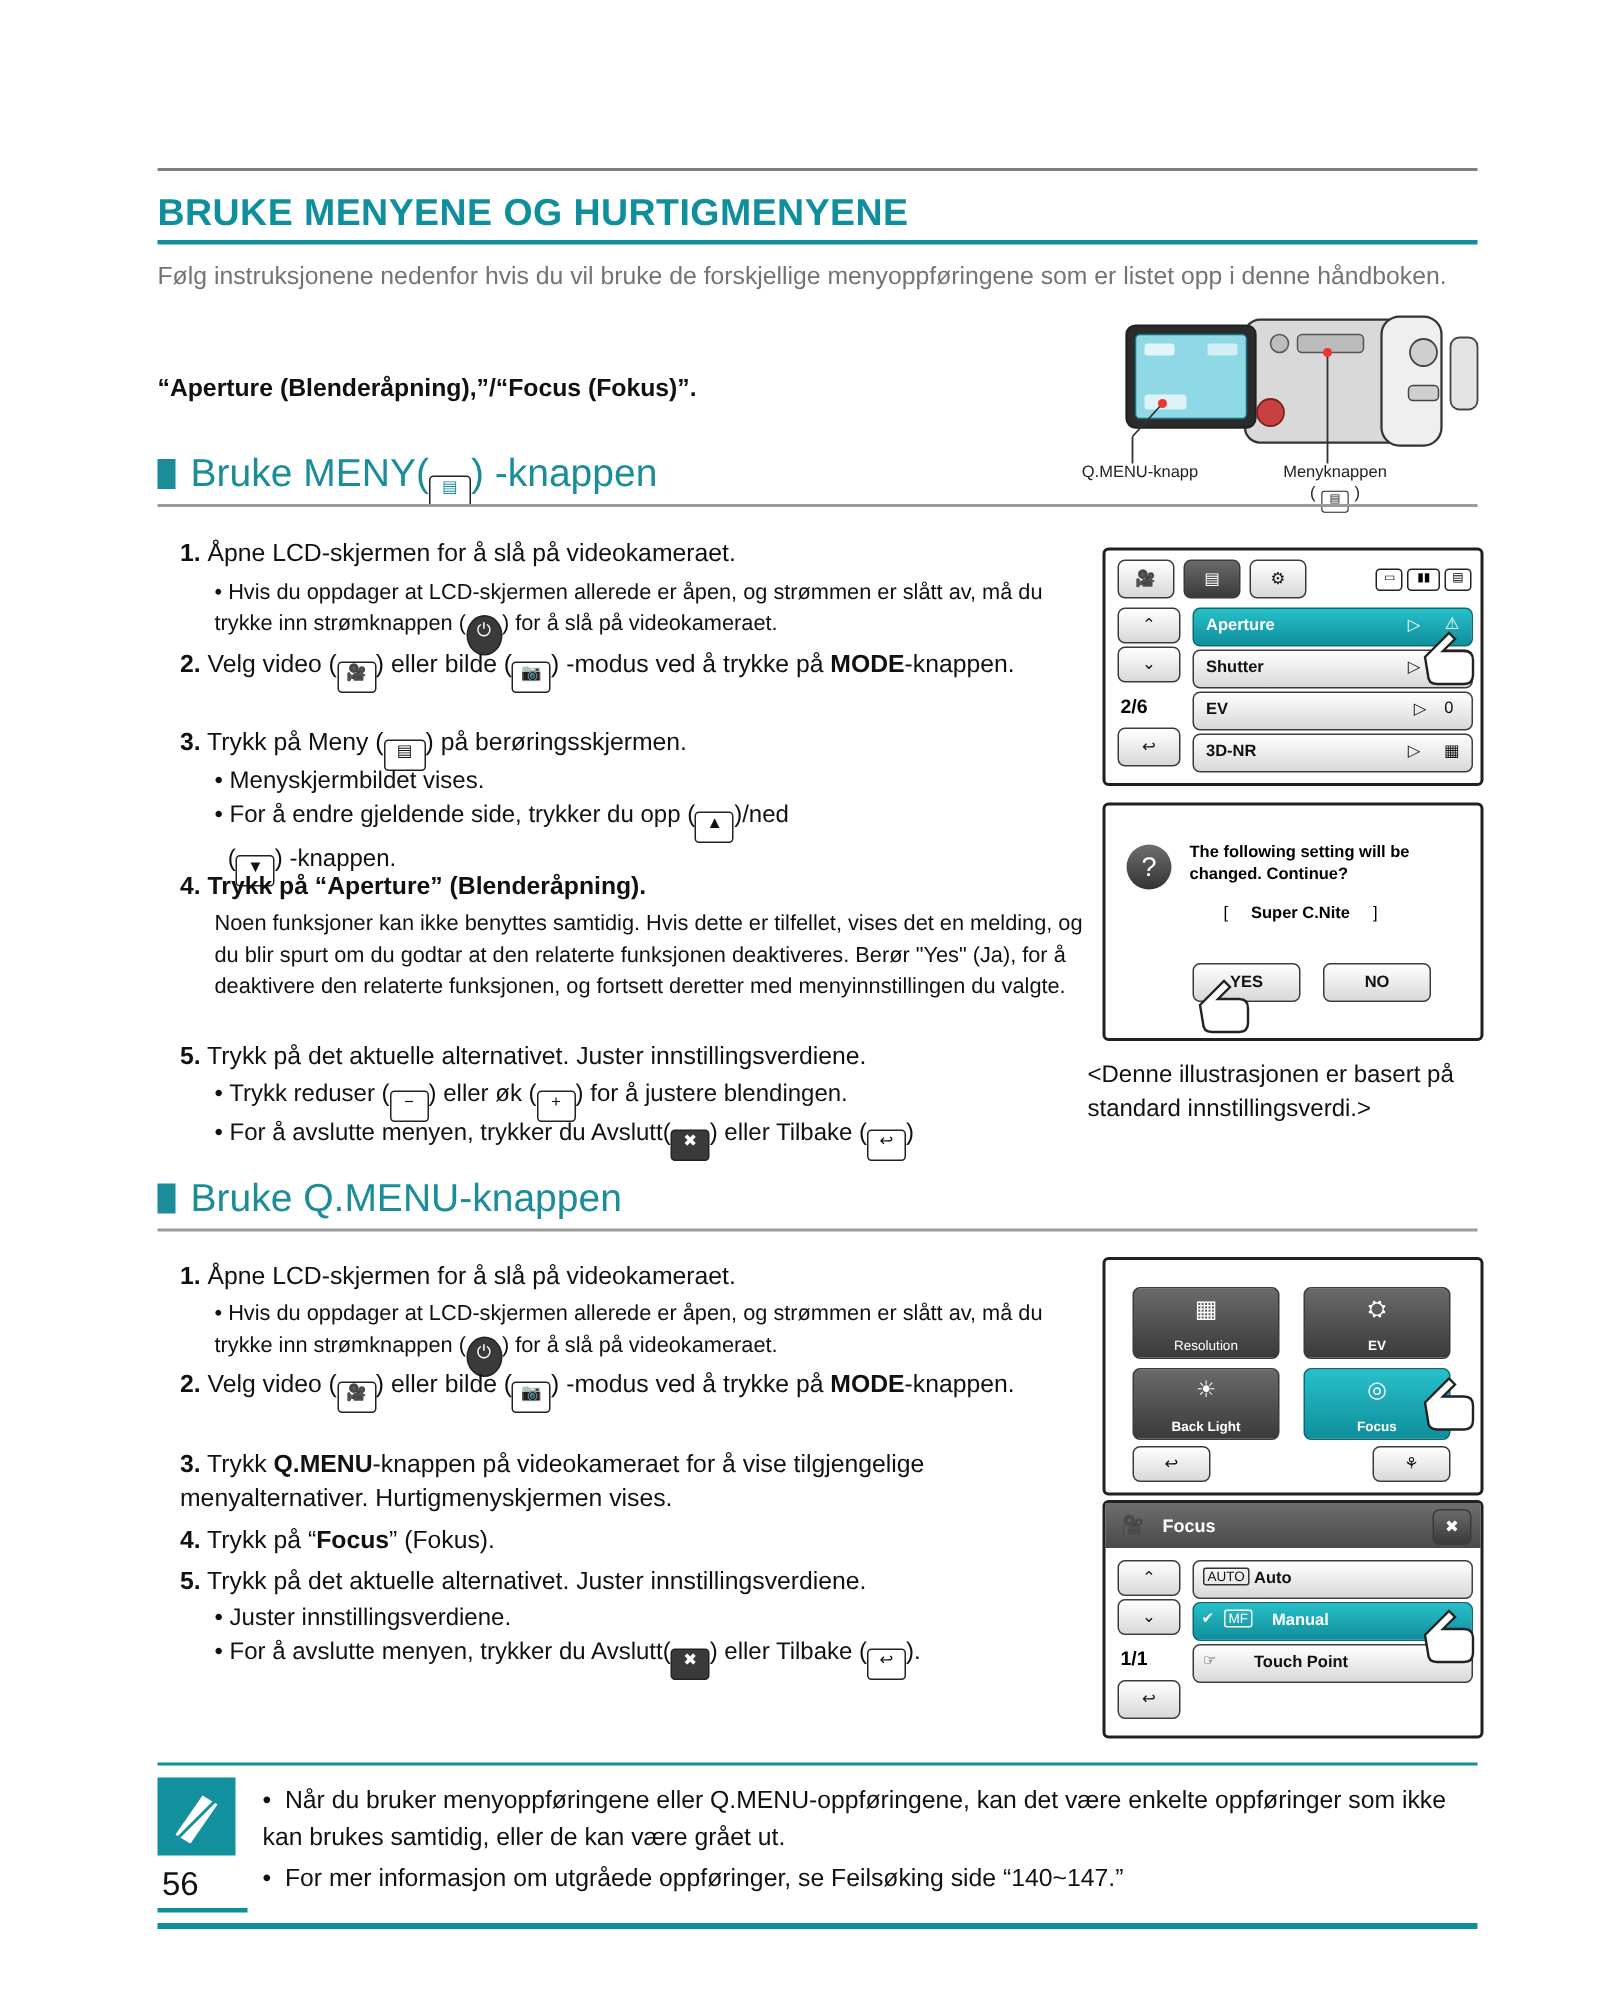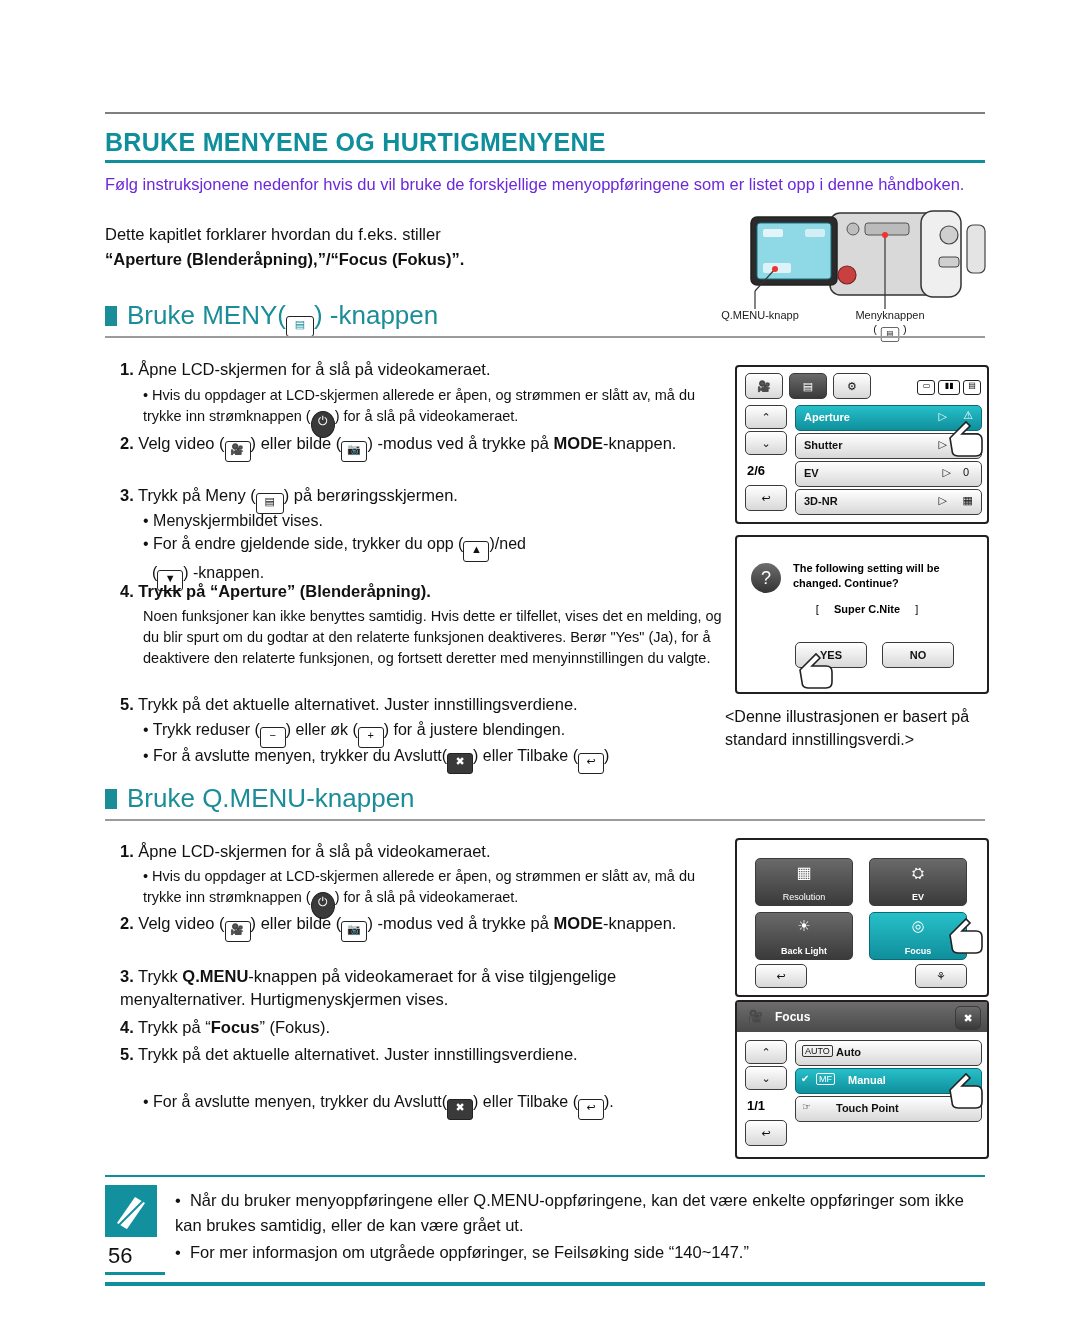--- a/index.html
+++ b/index.html
@@ -20,21 +20,21 @@
   }
   .rule-thin { position:absolute; left:105px; top:112px; width:880px; height:2px; background:#7f7f7f; }
   .section-title {
     position:absolute; left:105px; top:128px; width:880px;
     font-size:25px; font-weight:bold; color:#0f8f9c; letter-spacing:0.3px;
   }
   .rule-teal { position:absolute; left:105px; top:160px; width:880px; height:3px; background:#0f8f9c; }
 
   .intro {
     position:absolute; left:105px; top:172px; width:880px;
-    font-size:16.5px; line-height:25px; color:#6d28d9;
+    font-size:16.5px; line-height:25px; color:#737373;
   }
   .intro2 {
     position:absolute; left:105px; top:222px; width:620px;
     font-size:16.5px; line-height:25px; color:#111;
   }
   .intro3 {
     position:absolute; left:105px; top:247px; width:620px;
     font-size:16.5px; line-height:25px; color:#111; font-weight:bold;
   }
 
@@ -103,21 +103,20 @@
 </head>
 <body>
 
 <div class="page">
 
   <div class="rule-thin"></div>
   <div class="section-title">BRUKE MENYENE OG HURTIGMENYENE</div>
   <div class="rule-teal"></div>
 
   <div class="intro">Følg instruksjonene nedenfor hvis du vil bruke de forskjellige menyoppføringene som er listet opp i denne håndboken.</div>
-  <div class="intro2">Dette kapitlet forklarer hvordan du f.eks. stiller</div>
   <div class="intro3">“Aperture (Blenderåpning),”/“Focus (Fokus)”.</div>
 
   <div class="cam-wrap">
     <svg width="255" height="120" viewBox="0 0 255 120">
 
       <rect x="95" y="8" width="108" height="82" rx="10" fill="#d9d9d9" stroke="#333" stroke-width="1.5"></rect>
       <rect x="186" y="6" width="40" height="86" rx="12" fill="#efefef" stroke="#333" stroke-width="1.5"></rect>
 
       <rect x="16" y="12" width="86" height="68" rx="6" fill="#2b2b2b" stroke="#222" stroke-width="1.5"></rect>
       <rect x="22" y="18" width="74" height="56" rx="3" fill="#8fd8e6" stroke="#1b6f7c" stroke-width="1"></rect>
@@ -274,20 +273,23 @@
     <span class="num">3.</span> Trykk <b>Q.MENU</b>-knappen på videokameraet for å vise tilgjengelige menyalternativer. Hurtigmenyskjermen vises.
   </div>
 
   <div class="step" style="left:120px; top:1016px; width:600px;">
     <span class="num">4.</span> Trykk på “<b>Focus</b>” (Fokus).
   </div>
 
   <div class="step" style="left:120px; top:1043px; width:620px;">
     <span class="num">5.</span> <span>Trykk på det aktuelle alternativet. Juster innstillingsverdiene.</span>
   </div>
+  <div class="bullet" style="left:143px; top:1068px; width:580px; font-size:16px;">
+    • <span>Juster innstillingsverdiene.</span>
+  </div>
   <div class="bullet" style="left:143px; top:1091px; width:600px; font-size:16px;">
     • For å avslutte menyen, trykker du Avslutt(<span class="ico ico-sm ico-dark">✖</span>) eller Tilbake (<span class="ico ico-sm">↩</span>).
   </div>
 
   <div class="lcd" style="left:735px; top:838px; width:250px; height:155px;">
     <div class="lcd-inner">
       <div class="btn dark" style="left:18px; top:18px; width:96px; height:46px;">
         <div style="position:absolute; left:0; right:0; top:4px; font-size:16px;">▦</div>
         <div style="position:absolute; left:0; right:0; bottom:3px; font-size:9px; font-weight:normal;">Resolution</div>
       </div>

